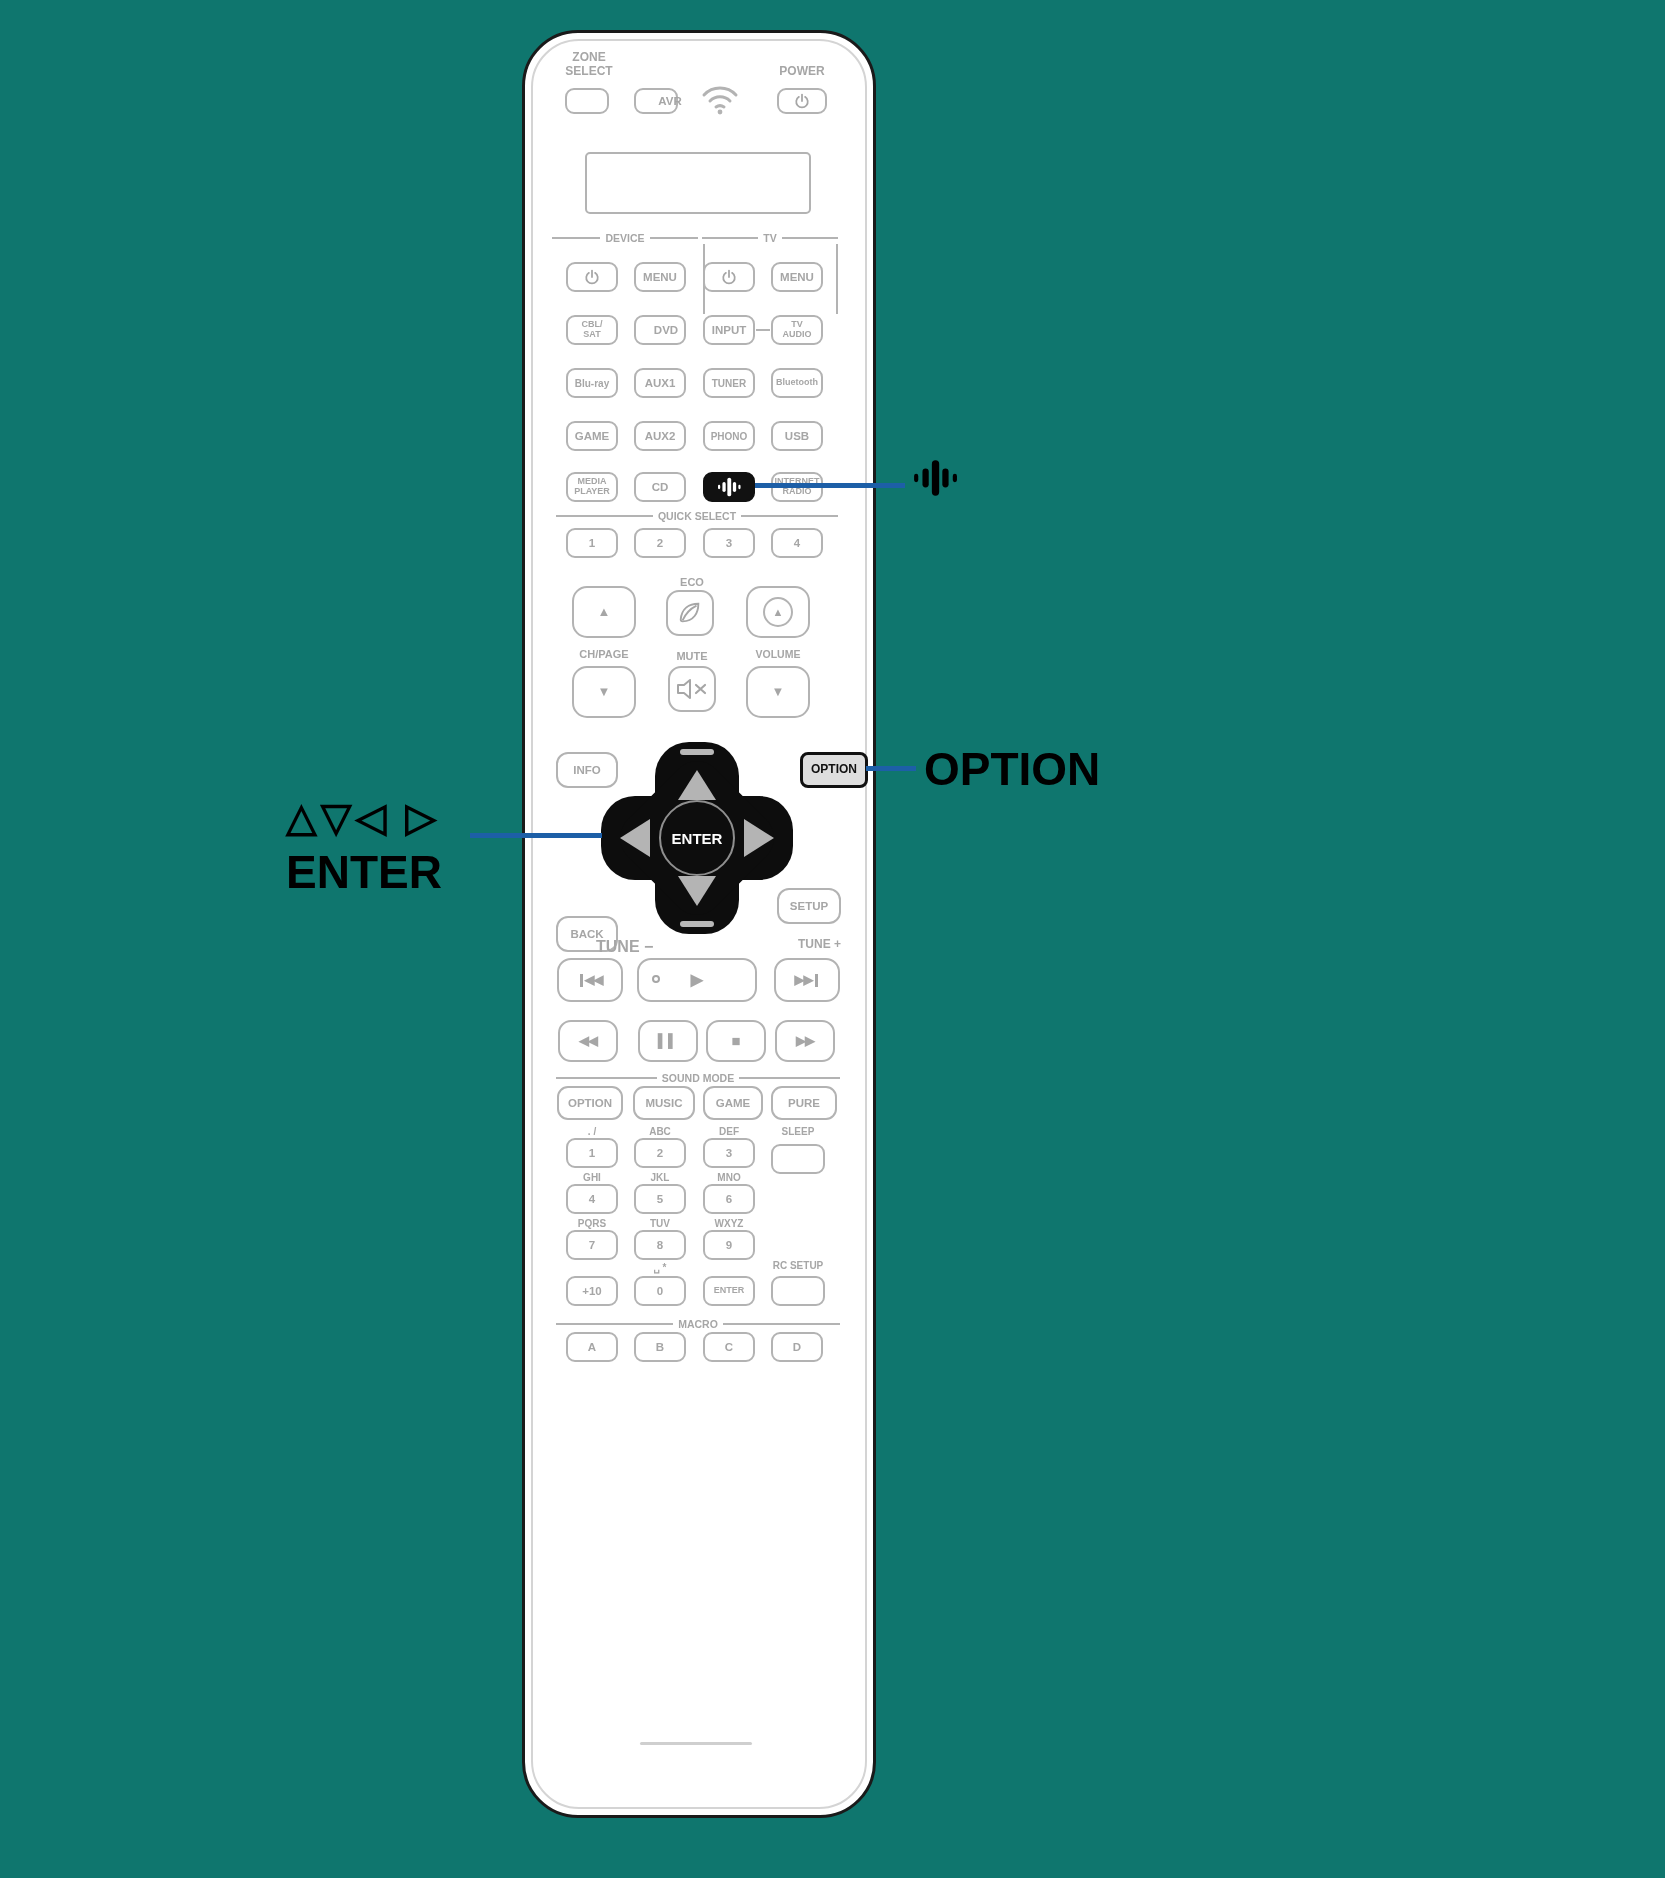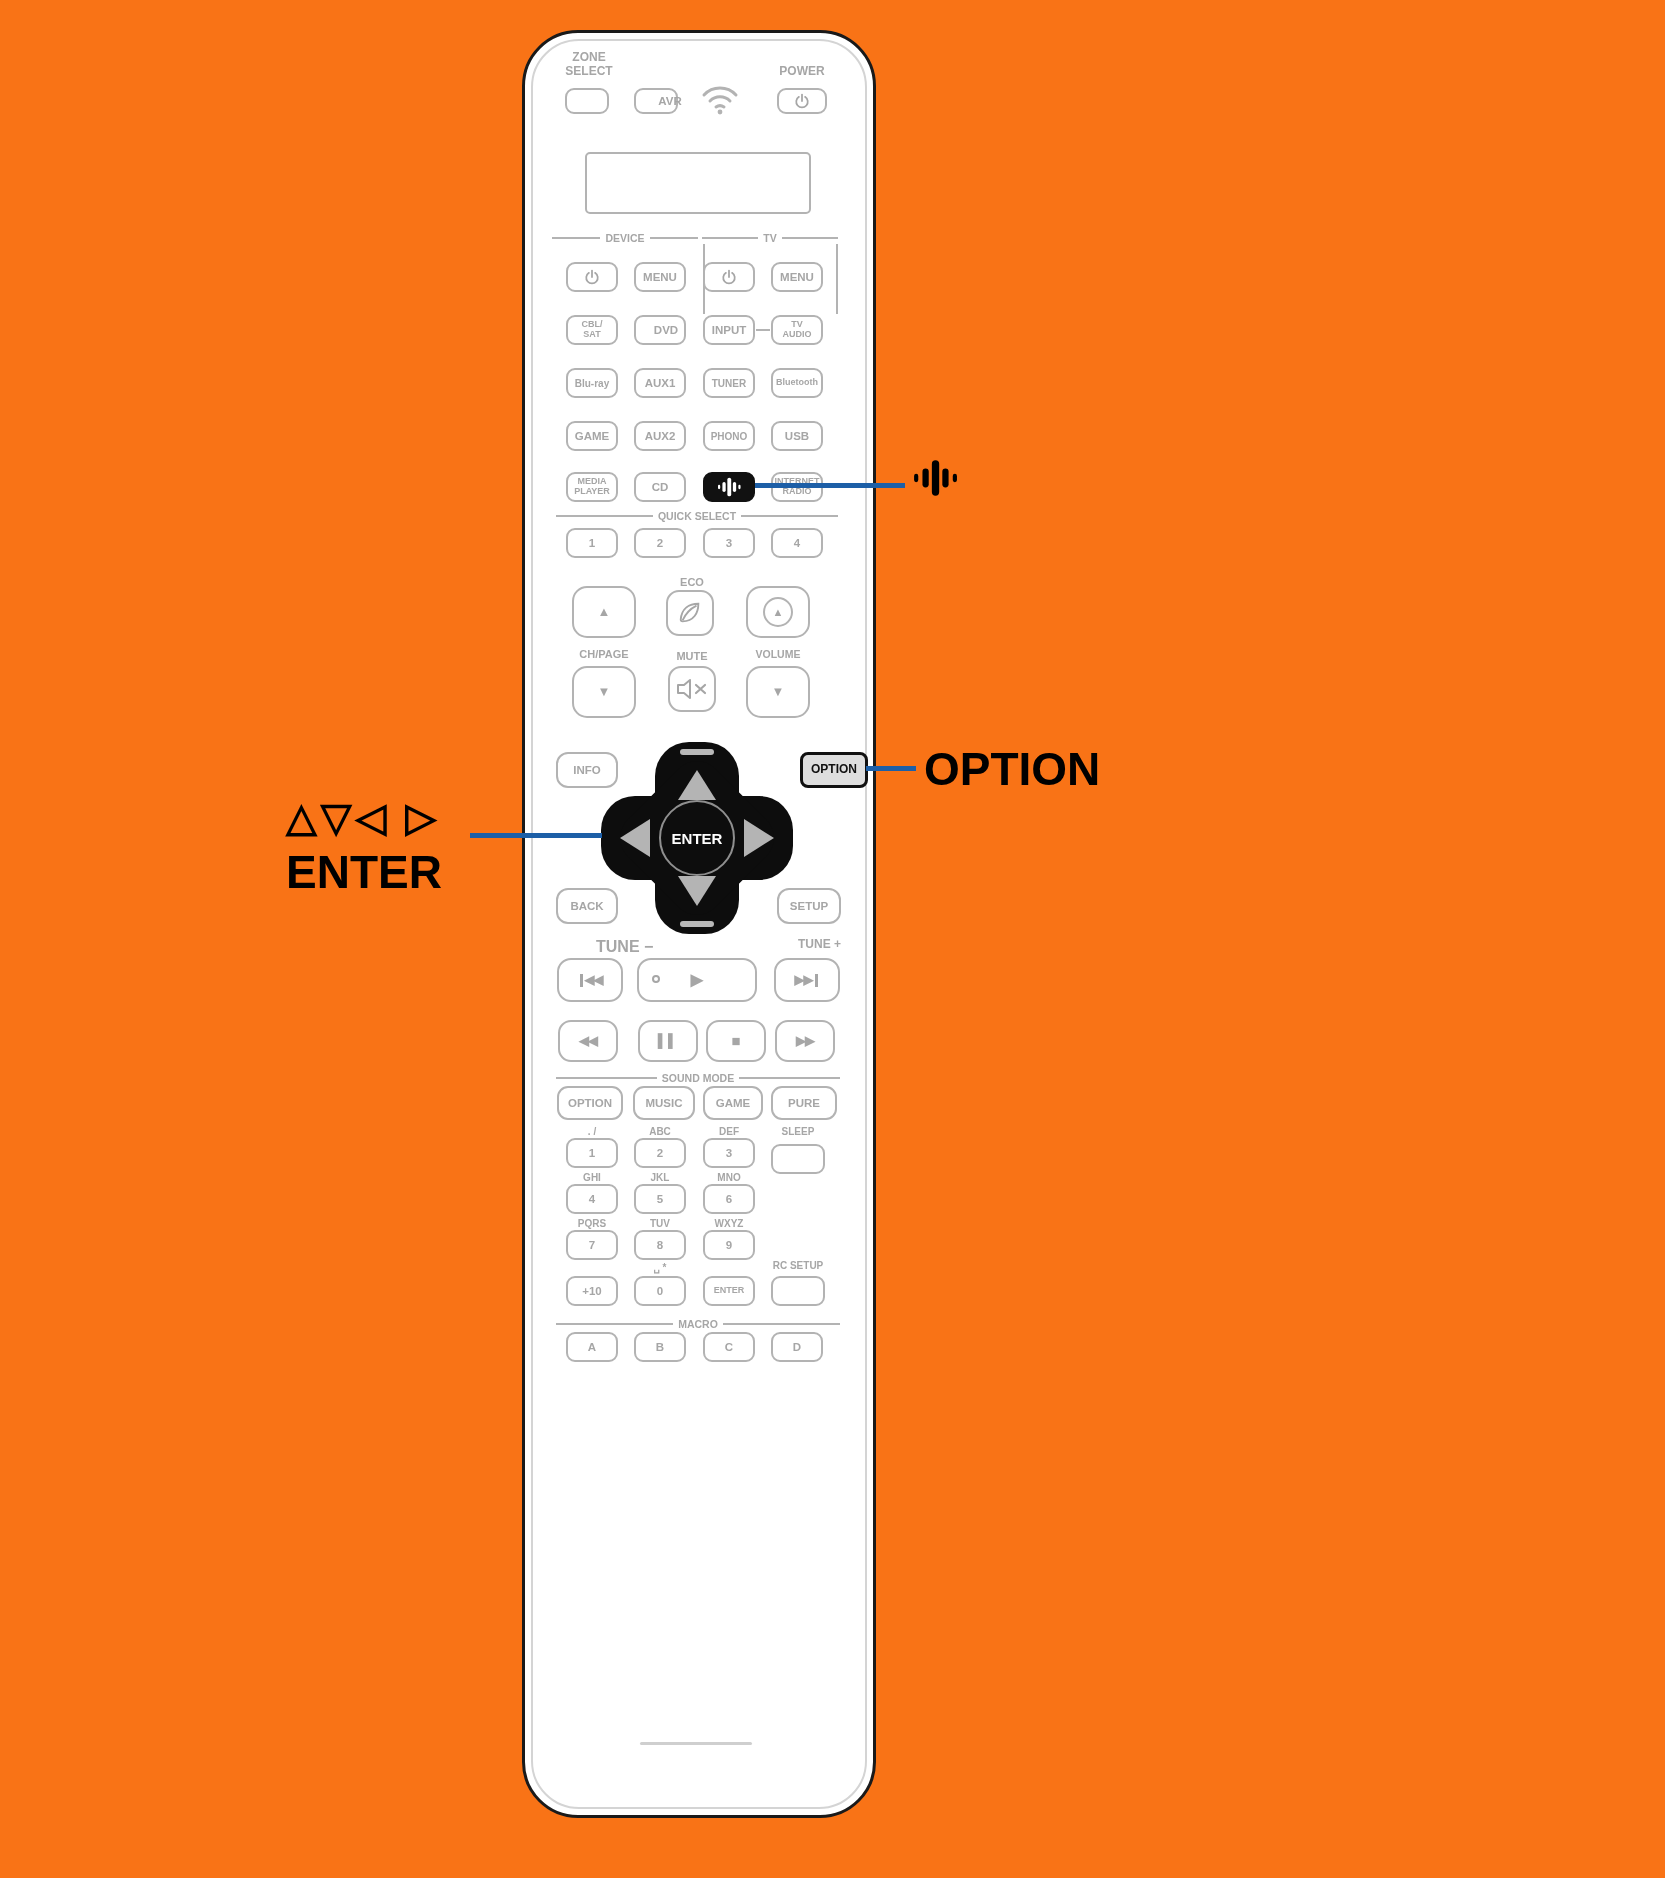--- a/index.html
+++ b/index.html
@@ -1,16 +1,16 @@
 <!DOCTYPE html>
 <html><head>
 <meta charset="utf-8">
 <style>
   html,body{margin:0;padding:0;background:#fff;}
-  .canvas{position:relative;width:1665px;height:1878px;background:#f97316;overflow:hidden;
+  .canvas{position:relative;width:1665px;height:1878px;background:#0f766e;overflow:hidden;
           font-family:"Liberation Sans",sans-serif;text-decoration:underline;}
   
   .remote{position:absolute;left:522px;top:30px;width:348px;height:1782px;
           border:3px solid #1a1a1a;border-radius:56px;background:#fff;}
   .remote-inner{position:absolute;left:6px;top:6px;right:6px;bottom:6px;
           border:2px solid #d4d4d4;border-radius:48px;pointer-events:none;}
   
   .btn{position:absolute;display:flex;align-items:center;justify-content:center;
        border:2px solid #b3b3b3;border-radius:9px;background:#fff;color:#a6a6a6;
        font-weight:bold;font-size:11.5px;line-height:1.1;text-align:center;
@@ -176,21 +176,21 @@
     <div class="pad-black" style="left:76px;top:763px;width:192px;height:84px;border-radius:34px;"></div>
     <div class="pad-diamond" style="left:110px;top:743px;width:124px;height:124px;"></div>
     <div class="pad-bar" style="left:155px;top:716px;"></div>
     <div class="pad-bar" style="left:155px;top:888px;"></div>
     <div class="tri up" style="left:153px;top:737px;"></div>
     <div class="tri down" style="left:153px;top:843px;"></div>
     <div class="tri left" style="left:95px;top:786px;"></div>
     <div class="tri right" style="left:219px;top:786px;"></div>
     <div class="enter-circle" style="left:134px;top:767px;">ENTER</div>
 
-    <div class="btn" style="left:31px;top:855px;width:62px;height:36px;border-radius:12px;">BACK</div>
+    <div class="btn" style="left:31px;top:883px;width:62px;height:36px;border-radius:12px;">BACK</div>
     <div class="btn" style="left:252px;top:855px;width:64px;height:36px;border-radius:12px;">SETUP</div>
 
     <div class="lbl" style="left:31px;top:905px;width:66px;font-size:16px;text-align:left;margin-left:40px;">TUNE −</div>
     <div class="lbl" style="left:250px;top:905px;width:66px;font-size:12px;text-align:right;">TUNE +</div>
 
     <div class="btn" style="left:32px;top:925px;width:66px;height:44px;border-radius:14px;">
       <span class="tbar"></span><span class="tglyph">◀◀</span>
     </div>
     <div class="btn" style="left:112px;top:925px;width:120px;height:44px;border-radius:14px;font-size:16px;">
       <span class="play-dot"></span>

